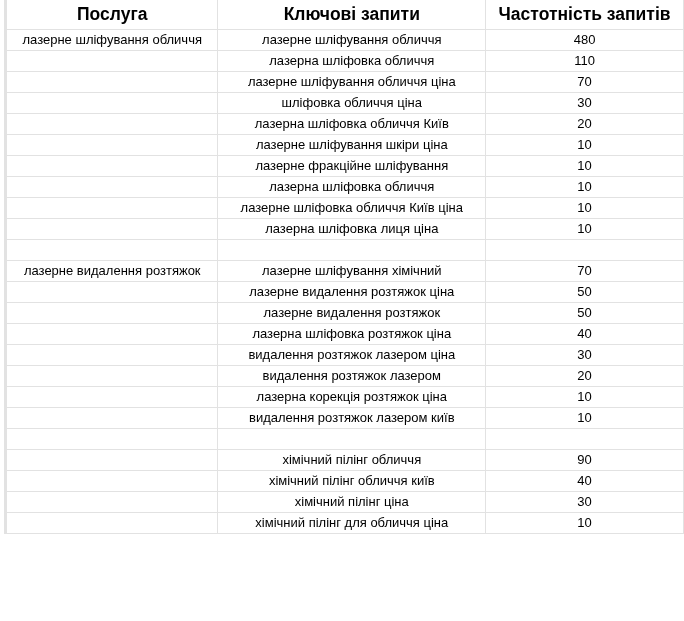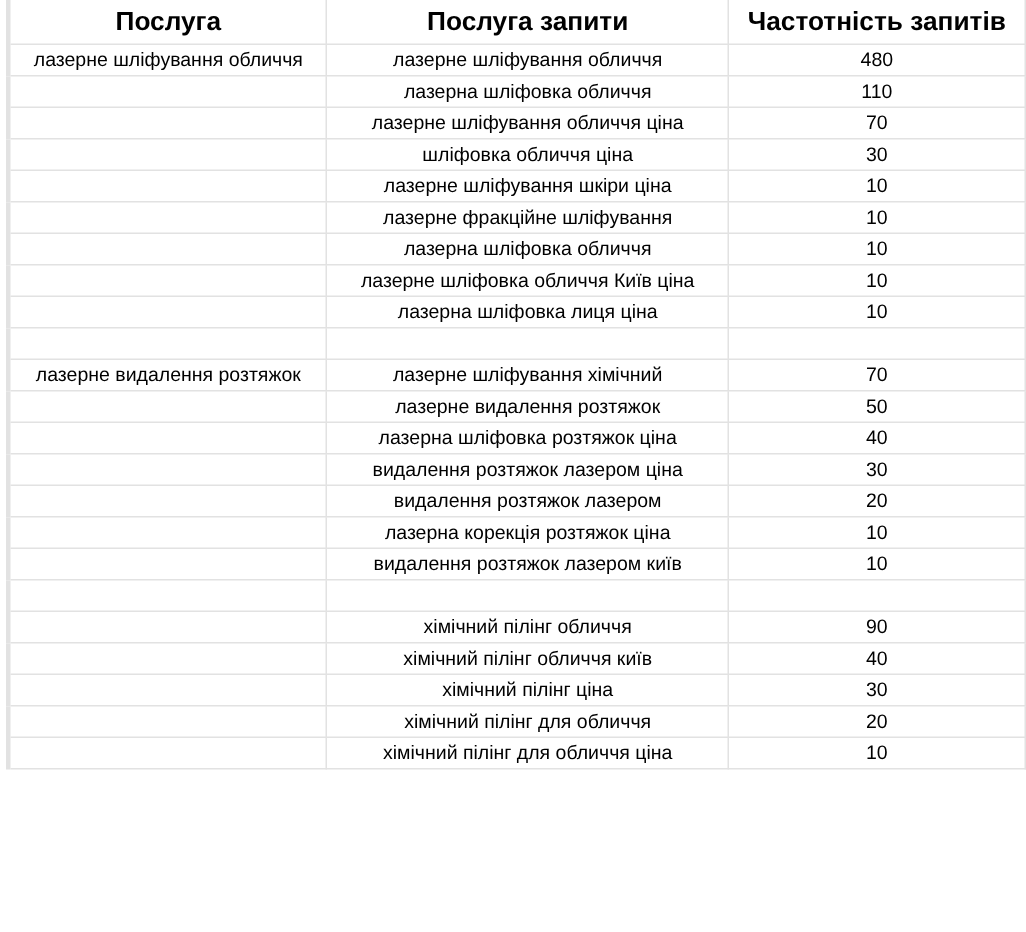--- a/index.html
+++ b/index.html
@@ -17,21 +17,21 @@
   tr td:first-child, tr th:first-child { border-left: 3px solid #e2e2e2; }
 </style>
 </head>
 <body>
 
 <div class="sheet">
   <table>
     <thead>
       <tr>
         <th class="c1">Послуга</th>
-        <th class="c2">Послуга запити</th>
+        <th class="c2">Ключові запити</th>
         <th class="c3">Частотність запитів</th>
       </tr>
     </thead>
     <tbody id="tbody">
         <tr>
           <td class="c1">лазерне шліфування обличчя</td>
           <td class="c2">лазерне шліфування обличчя</td>
           <td class="c3">480</td>
         </tr>
         <tr>
@@ -41,20 +41,25 @@
         </tr>
         <tr>
           <td class="c1"></td>
           <td class="c2">лазерне шліфування обличчя ціна</td>
           <td class="c3">70</td>
         </tr>
         <tr>
           <td class="c1"></td>
           <td class="c2">шліфовка обличчя ціна</td>
           <td class="c3">30</td>
+        </tr>
+        <tr>
+          <td class="c1"></td>
+          <td class="c2">лазерна шліфовка обличчя Київ</td>
+          <td class="c3">20</td>
         </tr>
         <tr>
           <td class="c1"></td>
           <td class="c2">лазерне шліфування шкіри ціна</td>
           <td class="c3">10</td>
         </tr>
         <tr>
           <td class="c1"></td>
           <td class="c2">лазерне фракційне шліфування</td>
           <td class="c3">10</td>
@@ -76,20 +81,25 @@
         </tr>
         <tr>
           <td class="c1"></td>
           <td class="c2"></td>
           <td class="c3"></td>
         </tr>
         <tr>
           <td class="c1">лазерне видалення розтяжок</td>
           <td class="c2">лазерне шліфування хімічний</td>
           <td class="c3">70</td>
+        </tr>
+        <tr>
+          <td class="c1"></td>
+          <td class="c2">лазерне видалення розтяжок ціна</td>
+          <td class="c3">50</td>
         </tr>
         <tr>
           <td class="c1"></td>
           <td class="c2">лазерне видалення розтяжок</td>
           <td class="c3">50</td>
         </tr>
         <tr>
           <td class="c1"></td>
           <td class="c2">лазерна шліфовка розтяжок ціна</td>
           <td class="c3">40</td>
@@ -129,23 +139,18 @@
           <td class="c2">хімічний пілінг обличчя київ</td>
           <td class="c3">40</td>
         </tr>
         <tr>
           <td class="c1"></td>
           <td class="c2">хімічний пілінг ціна</td>
           <td class="c3">30</td>
         </tr>
         <tr>
           <td class="c1"></td>
-          <td class="c2">хімічний пілінг для обличчя</td>
-          <td class="c3">20</td>
-        </tr>
-        <tr>
-          <td class="c1"></td>
           <td class="c2">хімічний пілінг для обличчя ціна</td>
           <td class="c3">10</td>
         </tr>
       </tbody>
   </table>
 </div>
 
 </body></html>

